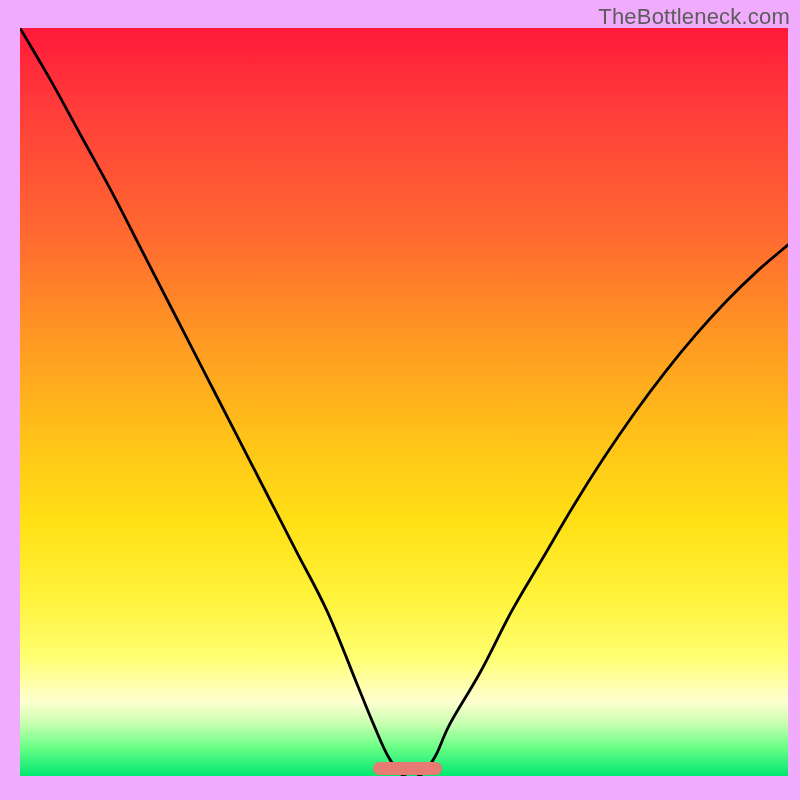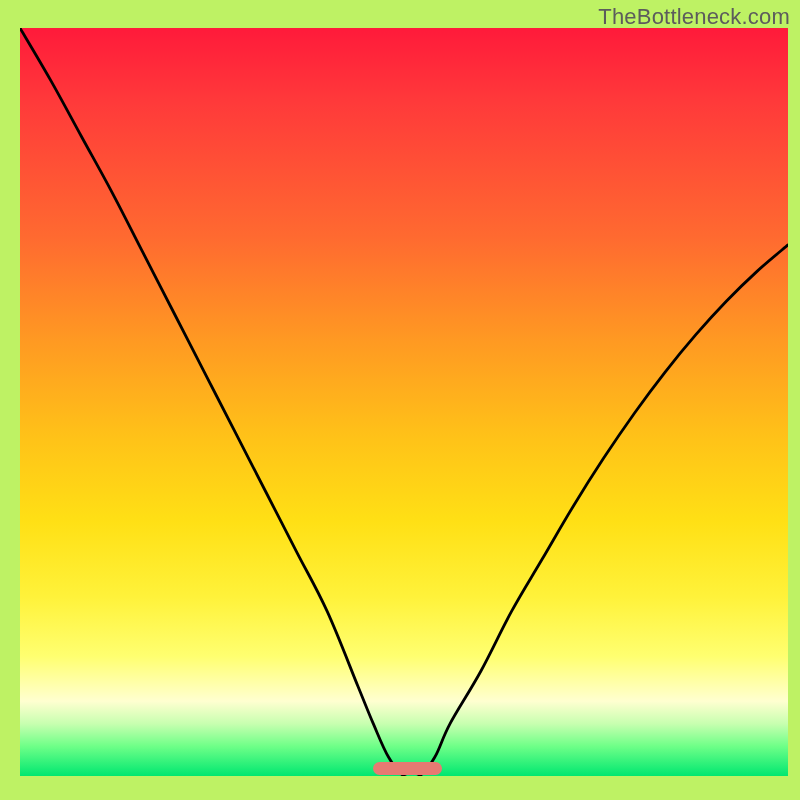--- a/index.html
+++ b/index.html
@@ -8,21 +8,21 @@
     width: 800px;
     height: 800px;
     background: #000;
     overflow: hidden;
     font-family: Arial, Helvetica, sans-serif;
   }
   .frame {
     position: relative;
     width: 800px;
     height: 800px;
-    background: #bef264;
+    background: #f0abfc;
   }
   .watermark {
     position: absolute;
     top: 4px;
     right: 10px;
     color: #5c5c5c;
     font-size: 22px;
     font-weight: 500;
     letter-spacing: 0.2px;
     z-index: 10;

